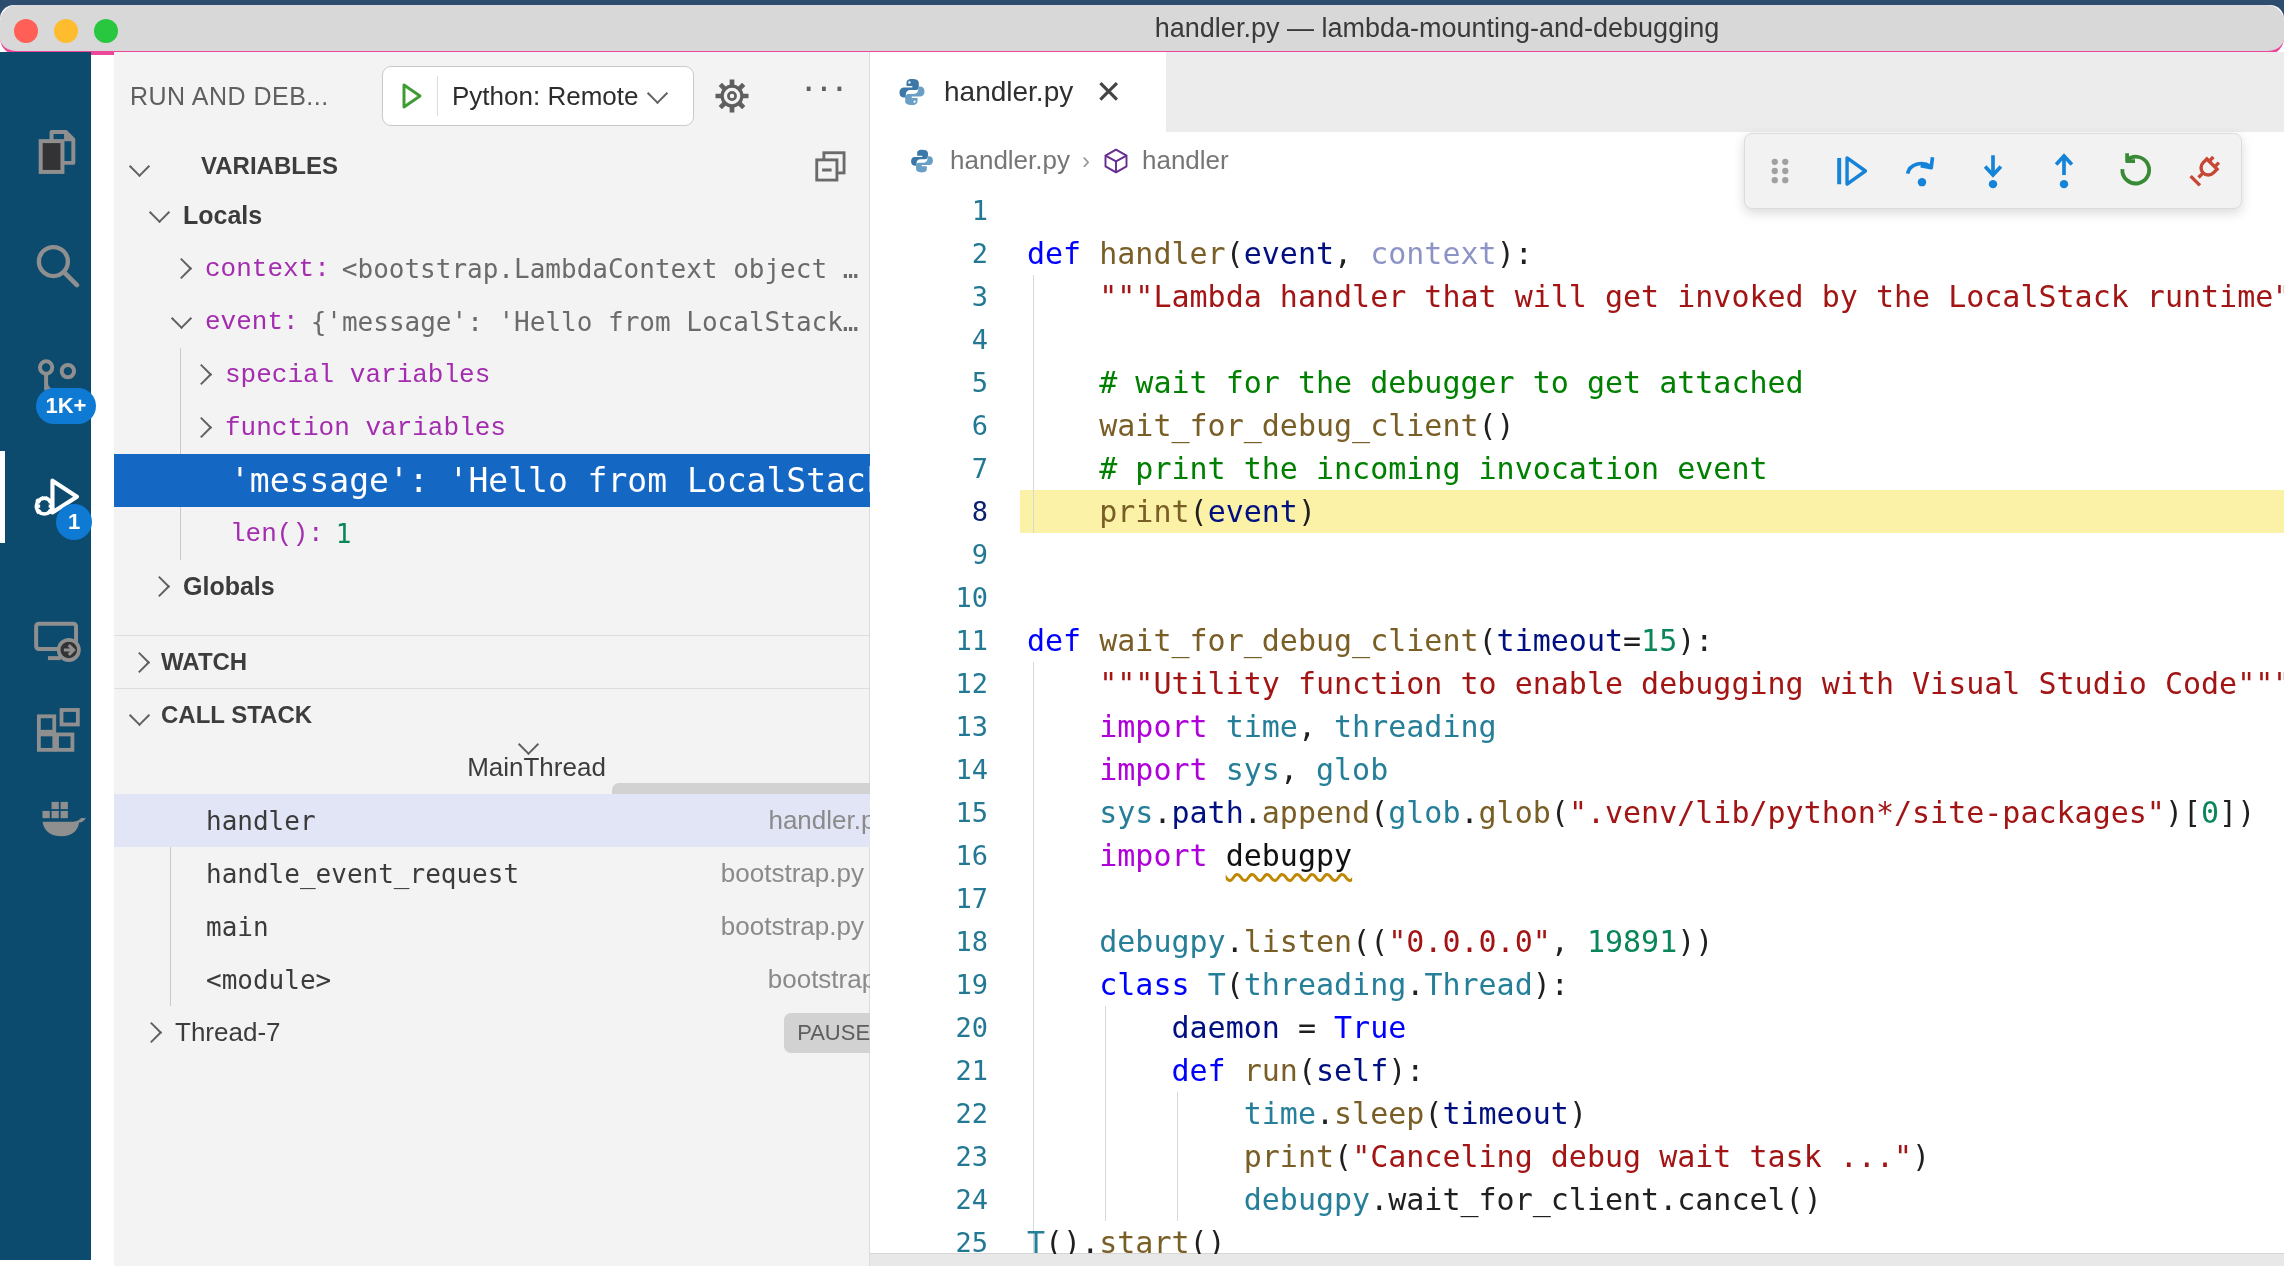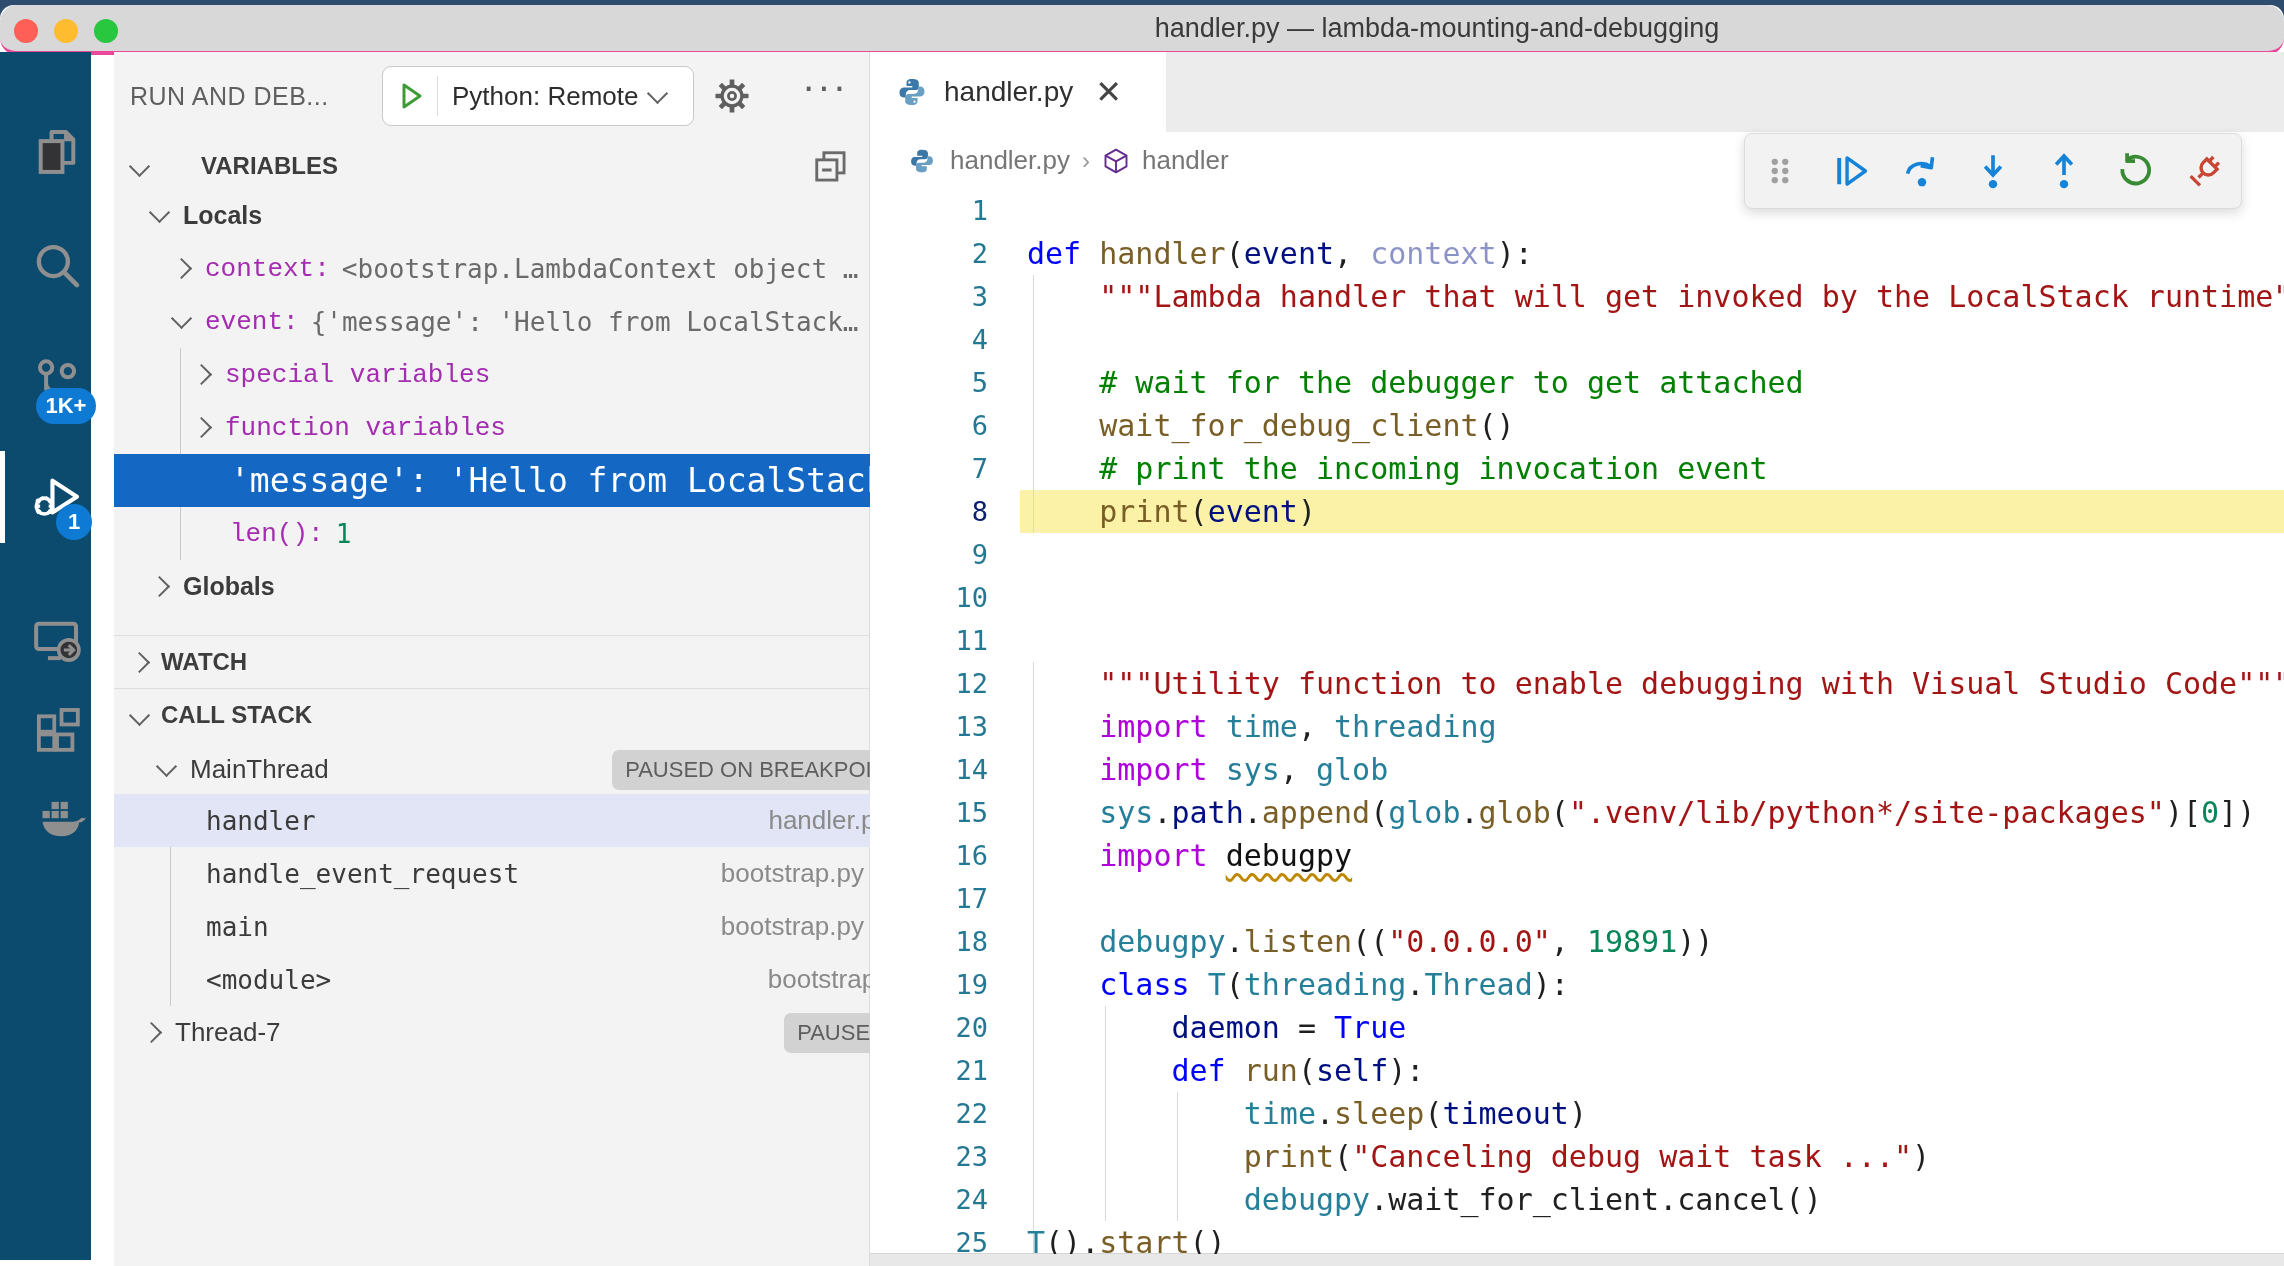--- a/index.html
+++ b/index.html
@@ -225,21 +225,21 @@
     <div class="sec-header" style="top:584px;height:52px;">
       <span class="chev right"></span>
       <span>WATCH</span>
     </div>
 
     <div class="sep" style="top:636px;"></div>
     <div class="sec-header" style="top:637px;height:52px;">
       <span class="chev down"></span>
       <span>CALL STACK</span>
     </div>
-    <div class="row" style="top:691px;padding-left:45px;padding-right:20px;">
+    <div class="row" style="top:691px;padding-left:45px;padding-right:20px;flex-direction:column;">
       <span class="chev down"></span>
       <span class="thread-label">MainThread</span>
       <span class="gray-badge" style="margin-left:auto;">PAUSED ON BREAKPOINT</span>
     </div>
     <div class="vguide" style="left:56px;top:742px;height:212px;"></div>
     <div class="row sel-frame" style="top:742px;padding-left:92px;padding-right:20px;">
       <span class="frame-fn">handler</span>
       <span class="frame-file">handler.py</span>
       <span class="pill-badge">8:1</span>
     </div>
@@ -354,21 +354,21 @@
         <div class="cl"><span class="gut">1</span><span class="ct"></span></div>
         <div class="cl"><span class="gut">2</span><span class="ct"><span class="tk-k">def</span><span class="tk-t"> </span><span class="tk-f">handler</span><span class="tk-t">(</span><span class="tk-v">event</span><span class="tk-t">, </span><span class="tk-vf">context</span><span class="tk-t">):</span></span></div>
         <div class="cl"><i class="guide" style="left: 163px;"></i><span class="gut">3</span><span class="ct"><span class="tk-t">    </span><span class="tk-s">"""Lambda handler that will get invoked by the LocalStack runtime"""</span></span></div>
         <div class="cl"><i class="guide" style="left: 163px;"></i><span class="gut">4</span><span class="ct"></span></div>
         <div class="cl"><i class="guide" style="left: 163px;"></i><span class="gut">5</span><span class="ct"><span class="tk-t">    </span><span class="tk-c"># wait for the debugger to get attached</span></span></div>
         <div class="cl"><i class="guide" style="left: 163px;"></i><span class="gut">6</span><span class="ct"><span class="tk-t">    </span><span class="tk-f">wait_for_debug_client</span><span class="tk-t">()</span></span></div>
         <div class="cl"><i class="guide" style="left: 163px;"></i><span class="gut">7</span><span class="ct"><span class="tk-t">    </span><span class="tk-c"># print the incoming invocation event</span></span></div>
         <div class="cl cur"><i class="guide" style="left: 163px;"></i><span class="gut">8</span><span class="ct"><span class="tk-t">    </span><span class="tk-f">print</span><span class="tk-t">(</span><span class="tk-v">event</span><span class="tk-t">)</span></span></div>
         <div class="cl"><span class="gut">9</span><span class="ct"></span></div>
         <div class="cl"><span class="gut">10</span><span class="ct"></span></div>
-        <div class="cl"><span class="gut">11</span></div>
+        <div class="cl"><span class="gut">11</span><span class="ct"><span class="tk-k">def</span><span class="tk-t"> </span><span class="tk-f">wait_for_debug_client</span><span class="tk-t">(</span><span class="tk-v">timeout</span><span class="tk-t">=</span><span class="tk-n">15</span><span class="tk-t">):</span></span></div>
         <div class="cl"><i class="guide" style="left: 163px;"></i><span class="gut">12</span><span class="ct"><span class="tk-t">    </span><span class="tk-s">"""Utility function to enable debugging with Visual Studio Code"""</span></span></div>
         <div class="cl"><i class="guide" style="left: 163px;"></i><span class="gut">13</span><span class="ct"><span class="tk-t">    </span><span class="tk-i">import</span><span class="tk-t"> </span><span class="tk-m">time</span><span class="tk-t">, </span><span class="tk-m">threading</span></span></div>
         <div class="cl"><i class="guide" style="left: 163px;"></i><span class="gut">14</span><span class="ct"><span class="tk-t">    </span><span class="tk-i">import</span><span class="tk-t"> </span><span class="tk-m">sys</span><span class="tk-t">, </span><span class="tk-m">glob</span></span></div>
         <div class="cl"><i class="guide" style="left: 163px;"></i><span class="gut">15</span><span class="ct"><span class="tk-t">    </span><span class="tk-m">sys</span><span class="tk-t">.</span><span class="tk-v">path</span><span class="tk-t">.</span><span class="tk-f">append</span><span class="tk-t">(</span><span class="tk-m">glob</span><span class="tk-t">.</span><span class="tk-f">glob</span><span class="tk-t">(</span><span class="tk-s">".venv/lib/python*/site-packages"</span><span class="tk-t">)[</span><span class="tk-n">0</span><span class="tk-t">])</span></span></div>
         <div class="cl"><i class="guide" style="left: 163px;"></i><span class="gut">16</span><span class="ct"><span class="tk-t">    </span><span class="tk-i">import</span><span class="tk-t"> </span><span class="tk-sq">debugpy</span></span></div>
         <div class="cl"><i class="guide" style="left: 163px;"></i><span class="gut">17</span><span class="ct"></span></div>
         <div class="cl"><i class="guide" style="left: 163px;"></i><span class="gut">18</span><span class="ct"><span class="tk-t">    </span><span class="tk-m">debugpy</span><span class="tk-t">.</span><span class="tk-f">listen</span><span class="tk-t">((</span><span class="tk-s">"0.0.0.0"</span><span class="tk-t">, </span><span class="tk-n">19891</span><span class="tk-t">))</span></span></div>
         <div class="cl"><i class="guide" style="left: 163px;"></i><span class="gut">19</span><span class="ct"><span class="tk-t">    </span><span class="tk-k">class</span><span class="tk-t"> </span><span class="tk-m">T</span><span class="tk-t">(</span><span class="tk-m">threading</span><span class="tk-t">.</span><span class="tk-m">Thread</span><span class="tk-t">):</span></span></div>
         <div class="cl"><i class="guide" style="left: 163px;"></i><i class="guide" style="left: 235px;"></i><span class="gut">20</span><span class="ct"><span class="tk-t">        </span><span class="tk-v">daemon</span><span class="tk-t"> = </span><span class="tk-k">True</span></span></div>
         <div class="cl"><i class="guide" style="left: 163px;"></i><i class="guide" style="left: 235px;"></i><span class="gut">21</span><span class="ct"><span class="tk-t">        </span><span class="tk-k">def</span><span class="tk-t"> </span><span class="tk-f">run</span><span class="tk-t">(</span><span class="tk-v">self</span><span class="tk-t">):</span></span></div>

